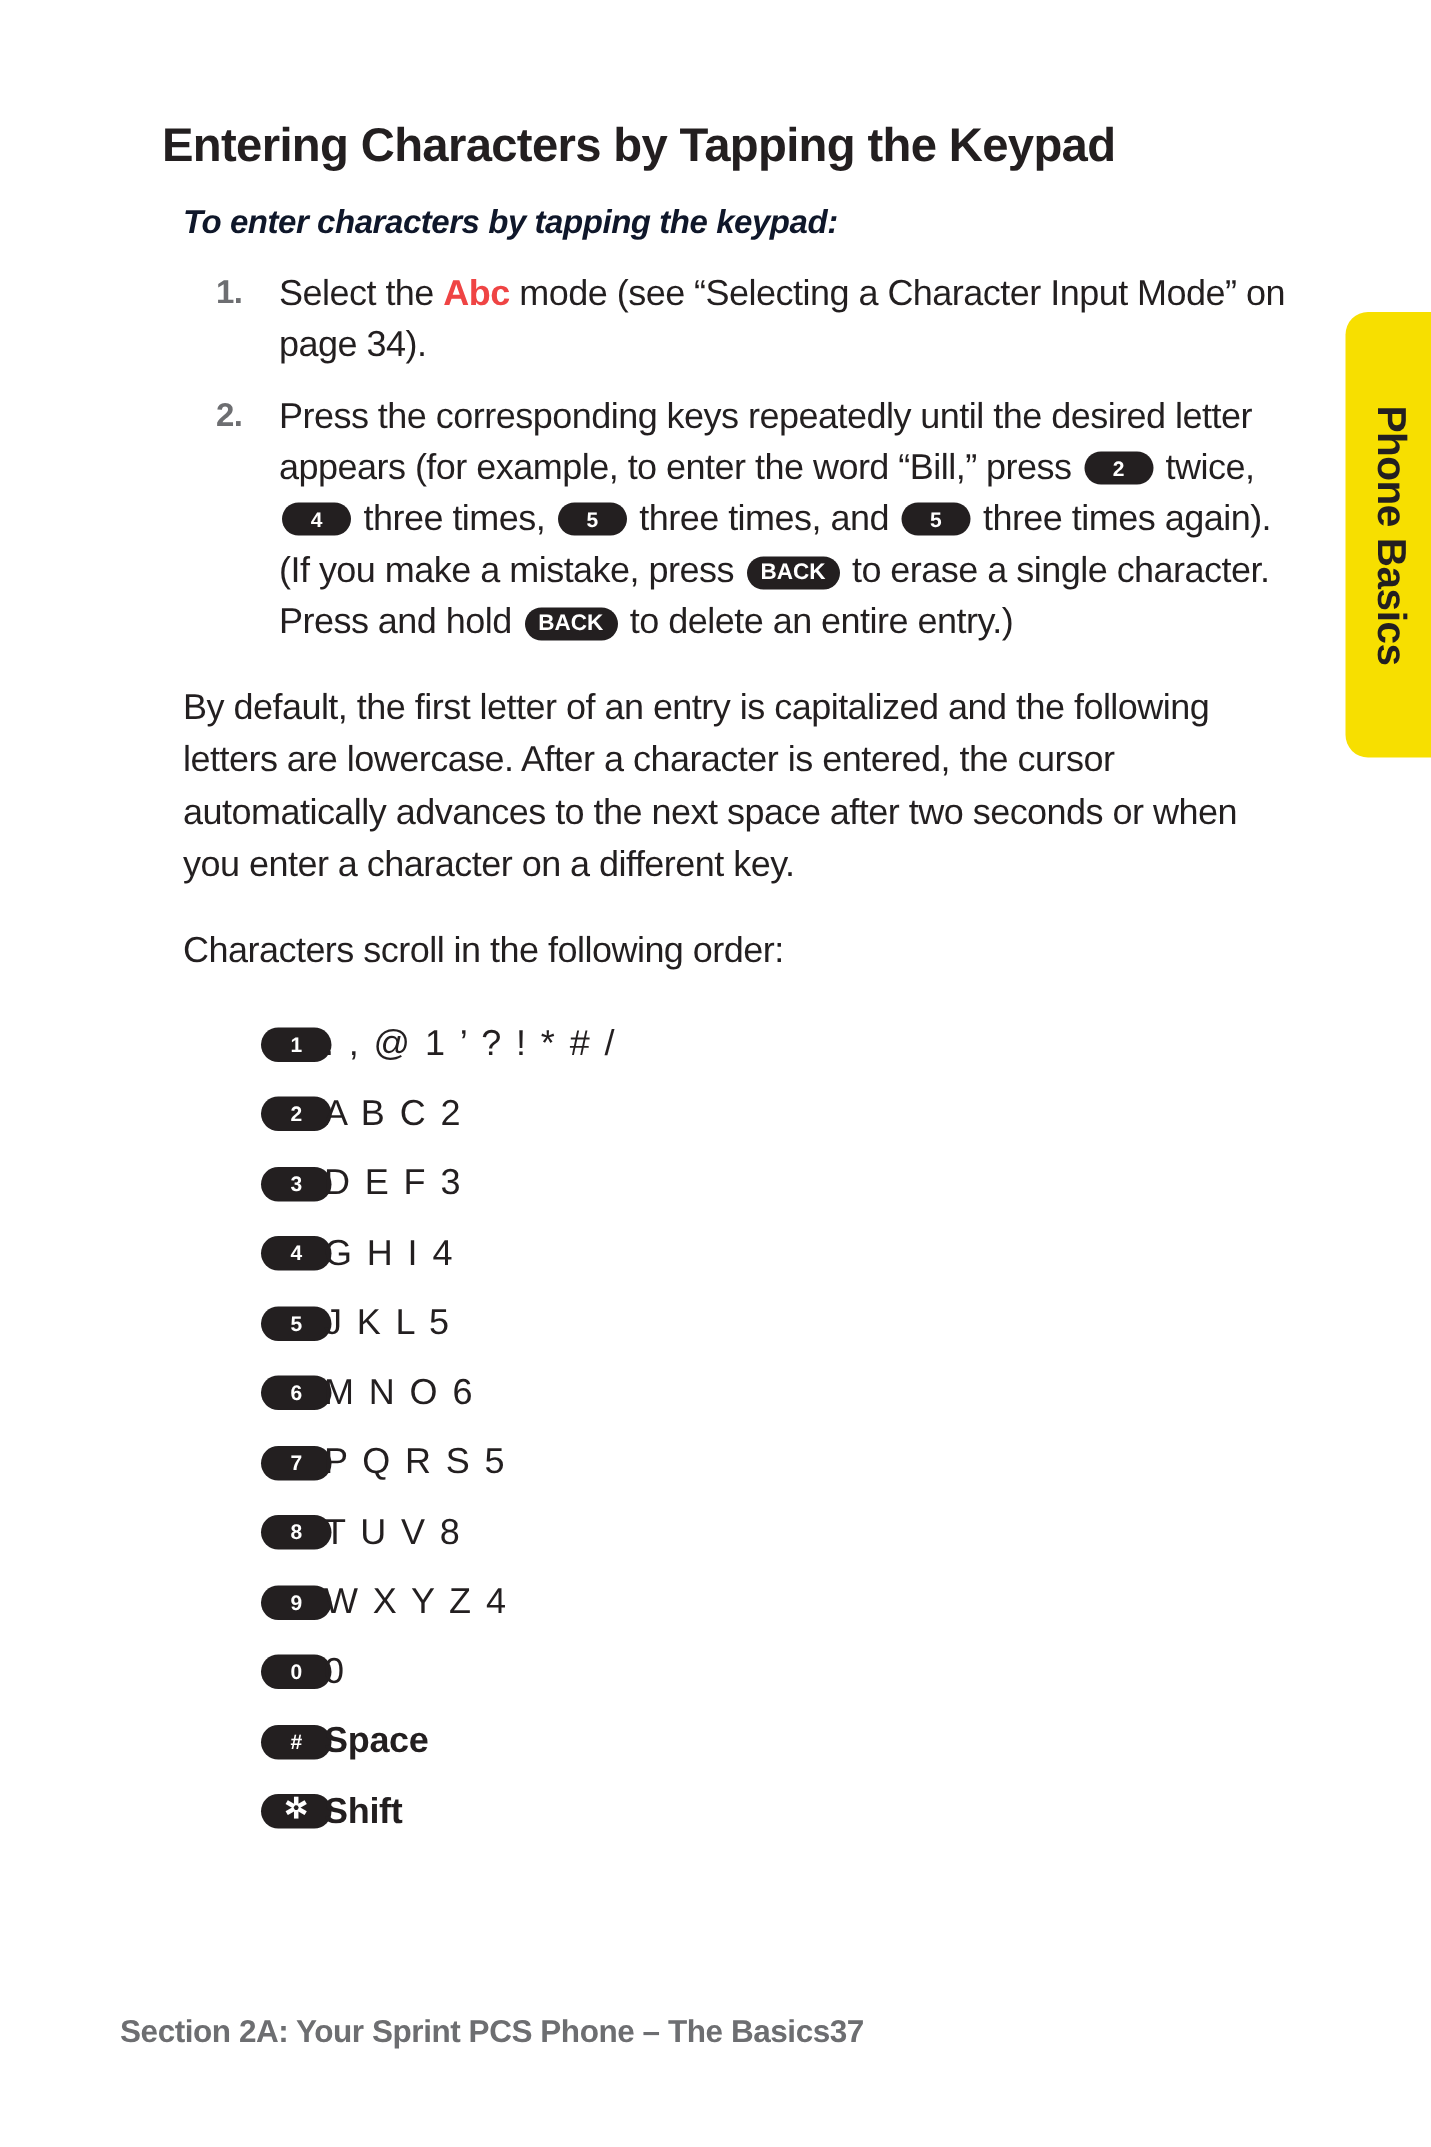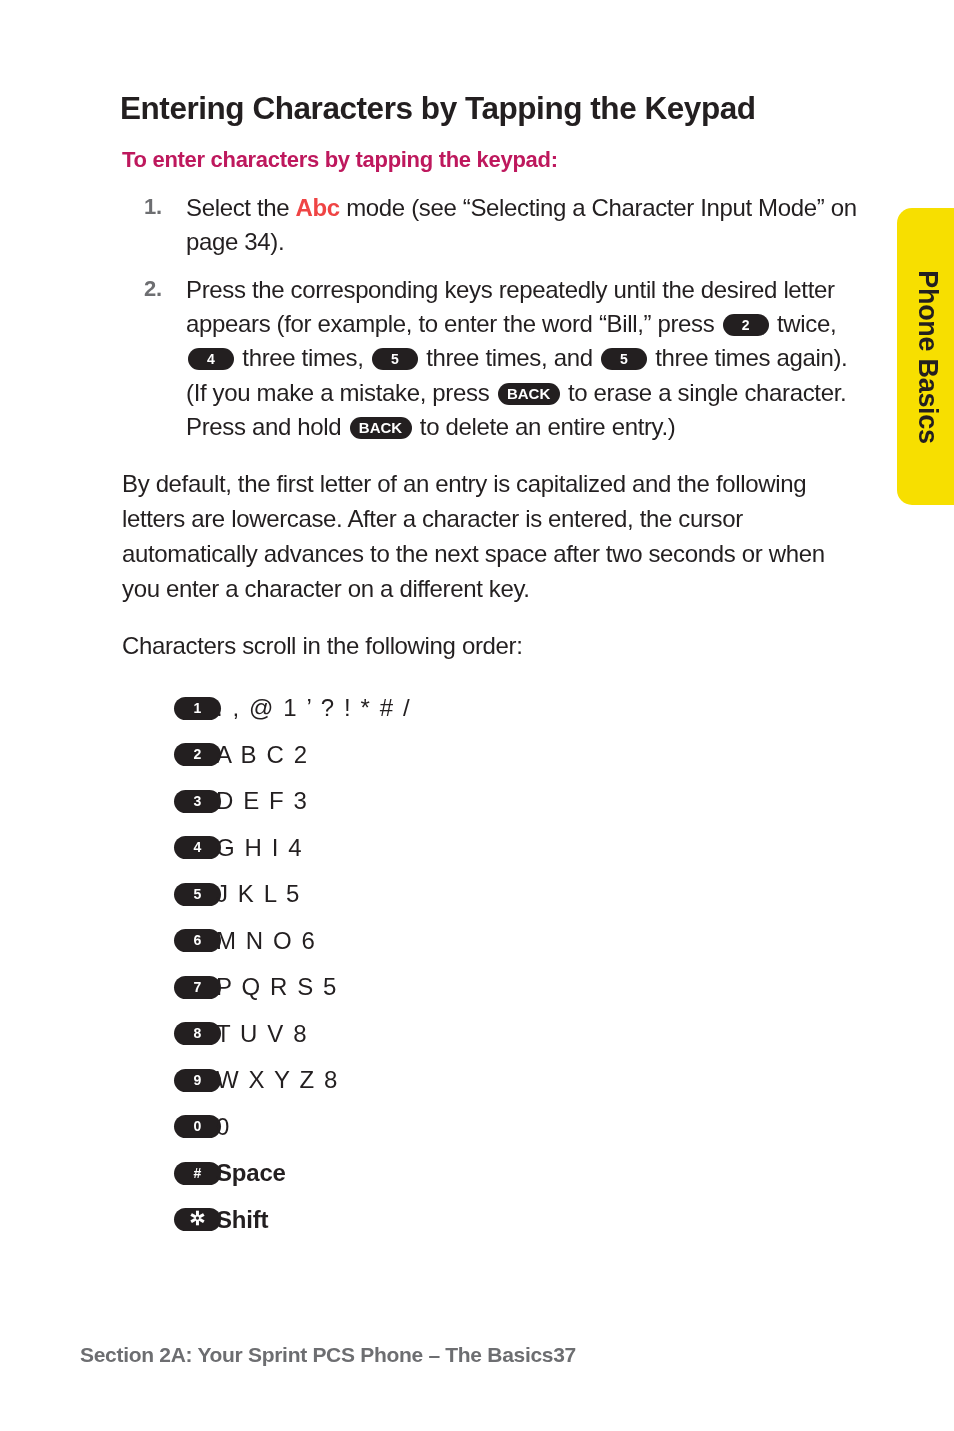--- a/index.html
+++ b/index.html
@@ -47,34 +47,35 @@
 
   
   .content {
     position: absolute;
     left: 108px;
     top: 78px;
     width: 752px;
   }
 
   h1.page-title {
-    margin: 12px;
+    margin: 0;
     font-size: 31.5px;
     font-weight: bold;
     letter-spacing: -0.45px;
     color: #231f20;
     line-height: 1.18;
   }
 
   .subhead {
     margin: 20px 0 0 14px;
     font-size: 22px;
     font-weight: bold;
-    color: #be185d;
+    color: #0f172a;
     letter-spacing: -0.3px;
+    font-style: italic;
   }
 
   
   ol.steps {
     list-style: none;
     margin: 18px 0 0 0;
     padding: 0;
   }
   ol.steps > li {
     position: relative;
@@ -253,21 +254,21 @@
         <span class="chars">P Q R S 5</span>
       </div>
 
       <div class="scroll-row">
         <span class="key-col"><span class="keycap list">8</span></span>
         <span class="chars">T U V 8</span>
       </div>
 
       <div class="scroll-row">
         <span class="key-col"><span class="keycap list">9</span></span>
-        <span class="chars">W X Y Z 8</span>
+        <span class="chars">W X Y Z 4</span>
       </div>
 
       <div class="scroll-row">
         <span class="key-col"><span class="keycap list">0</span></span>
         <span class="chars">0</span>
       </div>
 
       <div class="scroll-row">
         <span class="key-col"><span class="keycap list">#</span></span>
         <span class="chars word">Space</span>

